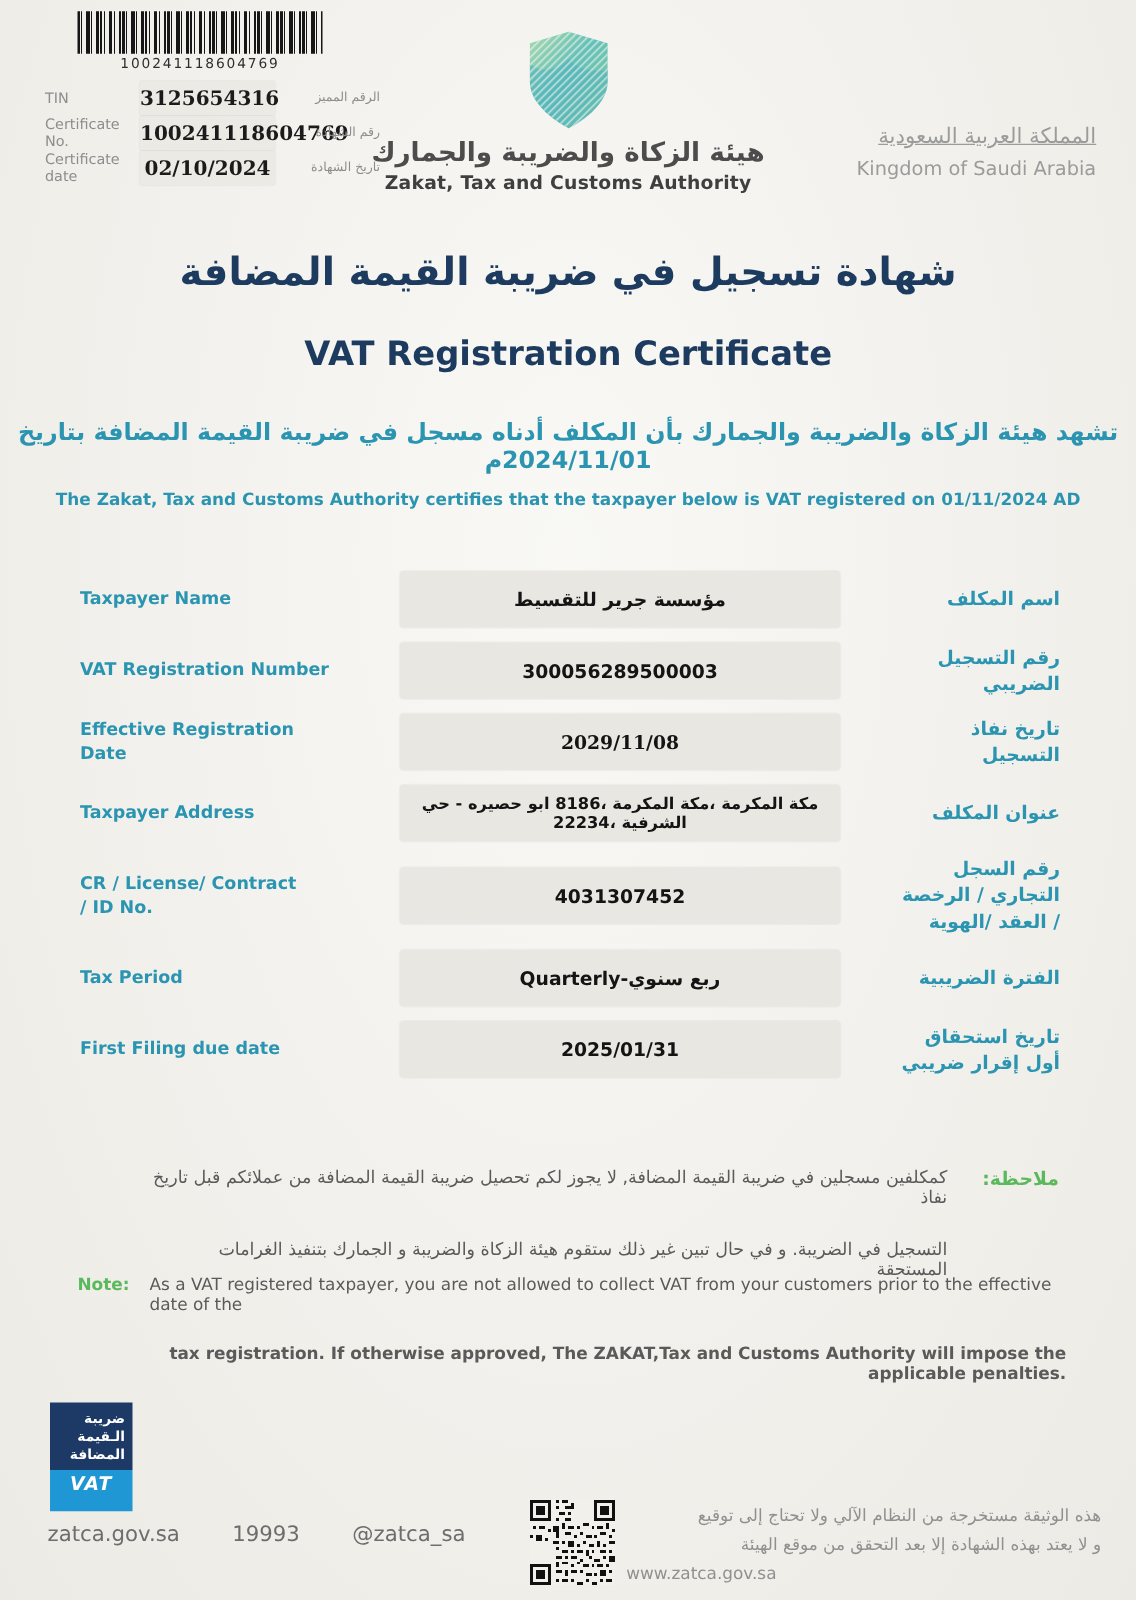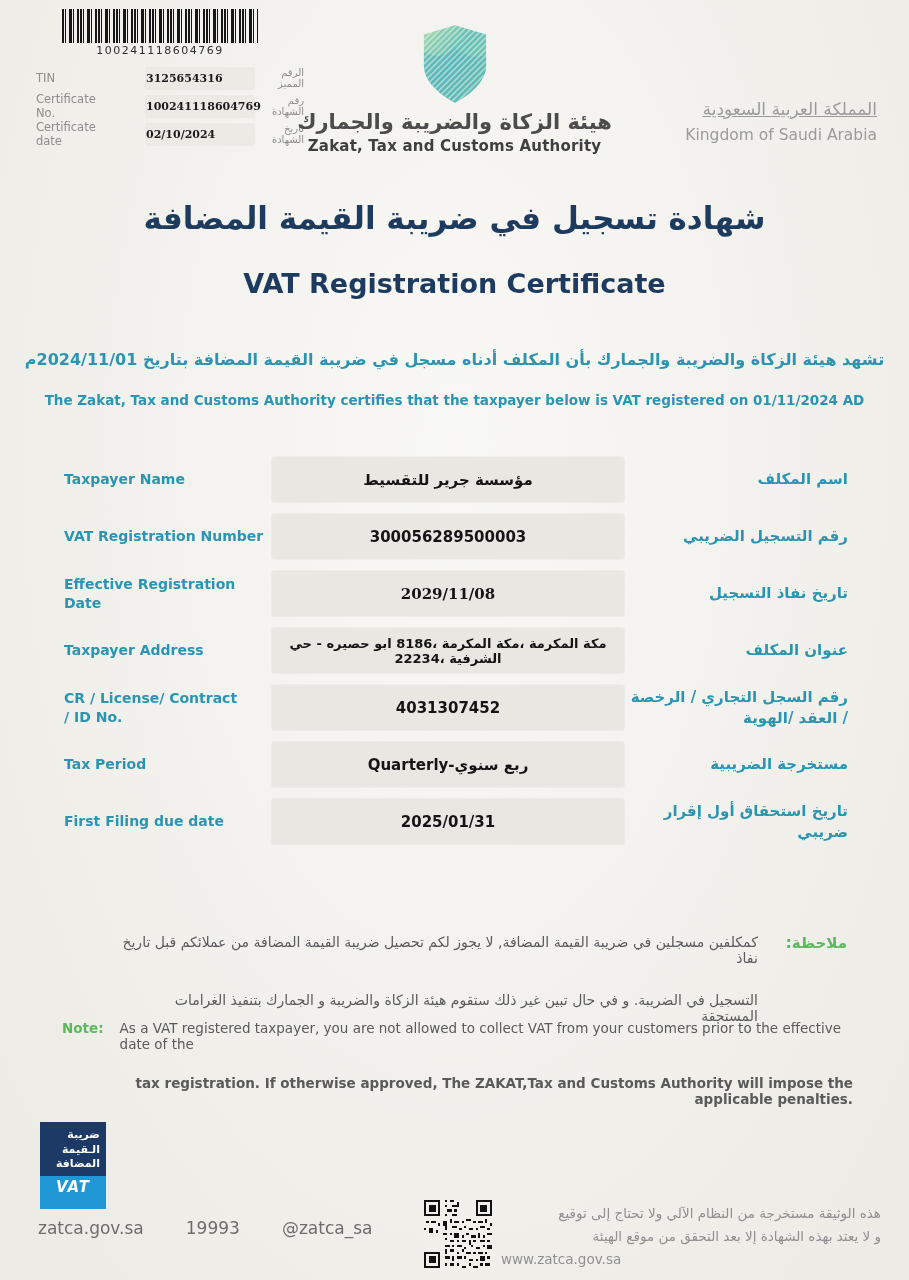--- a/index.html
+++ b/index.html
@@ -16,45 +16,45 @@
       #161616 3px 4px, transparent 4px 7px,
       #161616 7px 10px, transparent 10px 11px,
       #161616 11px 12px, transparent 12px 15px,
       #161616 15px 17px, transparent 17px 18px);
   }
   .barcode-num { position:absolute; left:62px; top:44px; width:196px; text-align:center;
     font-size:11px; color:#2e2e2e; letter-spacing:1.5px; }
   .meta { position:absolute; left:36px; top:66px; width:268px; }
   .meta-row { display:flex; align-items:center; height:24px; margin-bottom:4px; }
   .meta-label { width:76px; font-size:11.5px; color:#8d8d8d; }
-  .meta-value { width:108px; background:#eceae5; border-radius:2px; text-align:left;
-    font-family:"DejaVu Serif", serif; font-weight:700; font-size:11px; padding:4px 0; color:#1b1b1b;
-    box-shadow:0 0 0 1px rgba(0,0,0,0.03);margin-left:34px; }
+  .meta-value { width:108px; background:#eceae5; border-radius:2px; text-align:center;
+    font-family:"DejaVu Serif", serif; font-weight:700; font-size:16px; padding:4px 0; color:#1b1b1b;
+    box-shadow:0 0 0 1px rgba(0,0,0,0.03); }
   .meta-ar { flex:1; text-align:right; direction:rtl; font-size:10px; color:#8d8d8d; }
   
   .logo { position:absolute; left:0; right:0; top:22px; text-align:center; }
   .shield { width:76px; height:84px; display:inline-block; }
   .logo-ar { font-size:21px; font-weight:bold; color:#4c4c4c; direction:rtl; margin-top:0px; }
   .logo-en { font-size:15px; font-weight:bold; color:#3f3f3f; margin-top:3px; letter-spacing:0.2px; }
   
   .kingdom { position:absolute; right:32px; top:99px; text-align:right; }
   .kingdom-ar { font-size:17px; color:#9b9b9b; direction:rtl; margin-bottom:7px;text-decoration:underline; }
   .kingdom-en { font-size:15.5px; color:#9b9b9b; }
   
   .title-ar { position:absolute; left:0; right:0; top:200px; text-align:center; direction:rtl;
     font-size:31px; font-weight:bold; color:#1d3a5f; }
   .title-en { position:absolute; left:0; right:0; top:268px; text-align:center;
     font-size:27px; font-weight:bold; color:#1d3a5f; }
-  .stmt-ar { position:absolute; left:0; right:0; top:350px; text-align:center; direction:rtl;
-    font-size:16px; font-weight:600; color:#2b95b1; }
+  .stmt-ar { position:absolute; left:0; right:0; top:335px; text-align:center; direction:rtl;
+    font-size:19px; font-weight:600; color:#2b95b1; }
   .stmt-en { position:absolute; left:0; right:0; top:392px; text-align:center;
     font-size:13.5px; font-weight:bold; color:#2b95b1; }
   
   .fields { position:absolute; left:64px; top:457px; width:784px; }
-  .field-row { display:flex; align-items:center; min-height:45px; margin-bottom:12px; }
+  .field-row { display:flex; align-items:center; min-height:45px; margin-bottom:12px;gap:48px; }
   .f-label-en { width:208px; font-size:14px; font-weight:bold; color:#2b95b1;
     line-height:1.35; white-space:pre-line; }
   .f-value { width:352px; min-height:45px; background:#e8e7e2; border-radius:3px;
     display:flex; align-items:center; justify-content:center; text-align:center;
     font-size:15px; font-weight:700; color:#141414; padding:4px 8px;
     box-shadow:0 0 0 1px rgba(0,0,0,0.035); }
   .field-row.rtl .f-value { direction:rtl; }
   .field-row.serif .f-value { font-family:"DejaVu Serif", serif; }
   .field-row.small .f-value { font-size:13px; }
   .f-label-ar { flex:1; text-align:right; direction:rtl; font-size:15px; font-weight:700;
@@ -175,21 +175,21 @@
         <div class="f-label-en">CR / License/ Contract
 / ID No.</div>
         <div class="f-value">4031307452</div>
         <div class="f-label-ar">رقم السجل التجاري / الرخصة
 / العقد /الهوية</div>
       </div>
 
       <div class="field-row rtl">
         <div class="f-label-en">Tax Period</div>
         <div class="f-value">ربع سنوي-Quarterly</div>
-        <div class="f-label-ar">مستخرجة الضريبية</div>
+        <div class="f-label-ar">الفترة الضريبية</div>
       </div>
 
       <div class="field-row">
         <div class="f-label-en">First Filing due date</div>
         <div class="f-value">2025/01/31</div>
         <div class="f-label-ar">تاريخ استحقاق أول إقرار ضريبي</div>
       </div>
 
   </div>
 

